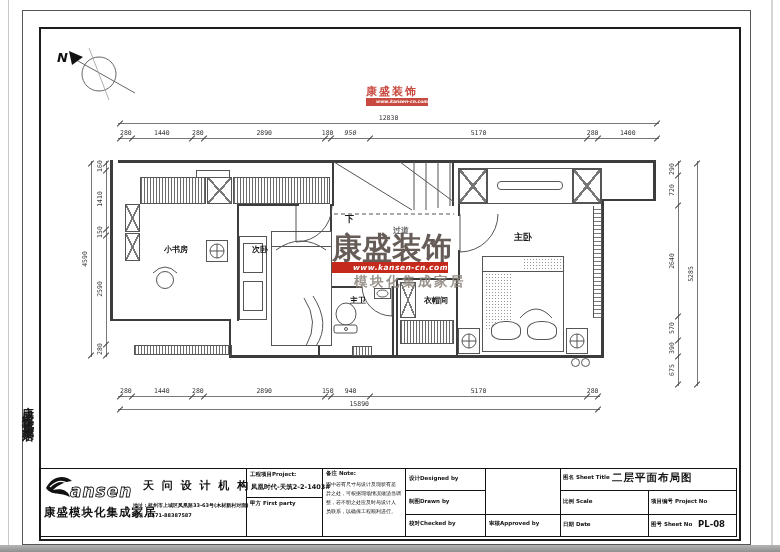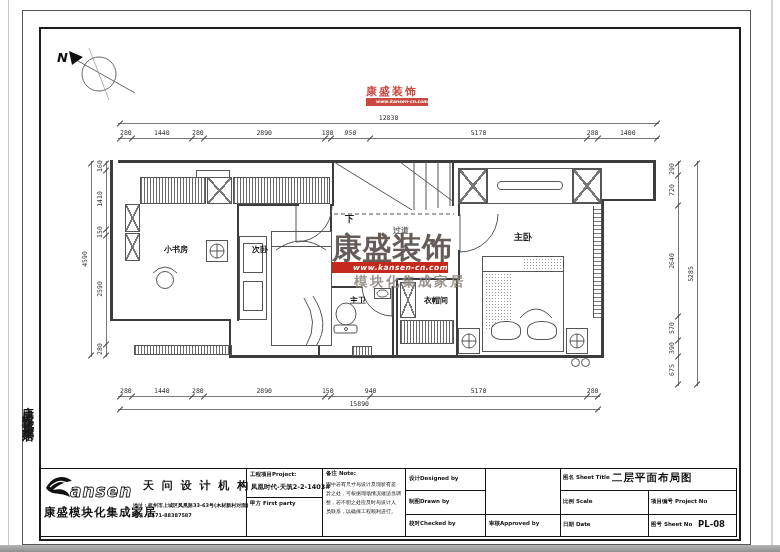--- a/index.html
+++ b/index.html
@@ -272,21 +272,21 @@
 <div class="dl" style="left: 125.86px; top: 394px; transform: translate(-50%, -100%);">280</div>
 <div class="dtick" style="left: 127.721px; top: 396px; width: 8px; height: 1px; transform: rotate(-45deg);"></div>
 <div class="dl" style="left: 161.86px; top: 394px; transform: translate(-50%, -100%);">1440</div>
 <div class="dtick" style="left: 187.999px; top: 396px; width: 8px; height: 1px; transform: rotate(-45deg);"></div>
 <div class="dl" style="left: 197.86px; top: 394px; transform: translate(-50%, -100%);">280</div>
 <div class="dtick" style="left: 199.72px; top: 396px; width: 8px; height: 1px; transform: rotate(-45deg);"></div>
 <div class="dl" style="left: 264.208px; top: 394px; transform: translate(-50%, -100%);">2890</div>
 <div class="dtick" style="left: 320.695px; top: 396px; width: 8px; height: 1px; transform: rotate(-45deg);"></div>
 <div class="dl" style="left: 327.835px; top: 394px; transform: translate(-50%, -100%);">150</div>
 <div class="dtick" style="left: 326.974px; top: 396px; width: 8px; height: 1px; transform: rotate(-45deg);"></div>
-<div class="dl" style="left: 350.649px; top: 394px; transform: translate(-50%, -100%); margin-left: 20px;">940</div>
+<div class="dl" style="left: 350.649px; top: 394px; transform: translate(-50%, -100%);">940</div>
 <div class="dtick" style="left: 366.323px; top: 396px; width: 8px; height: 1px; transform: rotate(-45deg);"></div>
 <div class="dl" style="left: 478.531px; top: 394px; transform: translate(-50%, -100%);">5170</div>
 <div class="dtick" style="left: 582.739px; top: 396px; width: 8px; height: 1px; transform: rotate(-45deg);"></div>
 <div class="dl" style="left: 592.599px; top: 394px; transform: translate(-50%, -100%);">280</div>
 <div class="dtick" style="left: 594.46px; top: 396px; width: 8px; height: 1px; transform: rotate(-45deg);"></div>
 <div class="dline" style="left: 118px; top: 409px; width: 482.46px; height: 1px;"></div>
 <div class="dtick" style="left: 116px; top: 409px; width: 8px; height: 1px; transform: rotate(-45deg);"></div>
 <div class="dl" style="left: 359.23px; top: 407px; transform: translate(-50%, -100%);">15890</div>
 <div class="dtick" style="left: 594.46px; top: 409px; width: 8px; height: 1px; transform: rotate(-45deg);"></div>
 <div class="dline" style="left: 106px; top: 161px; width: 1px; height: 196.321px;"></div>

